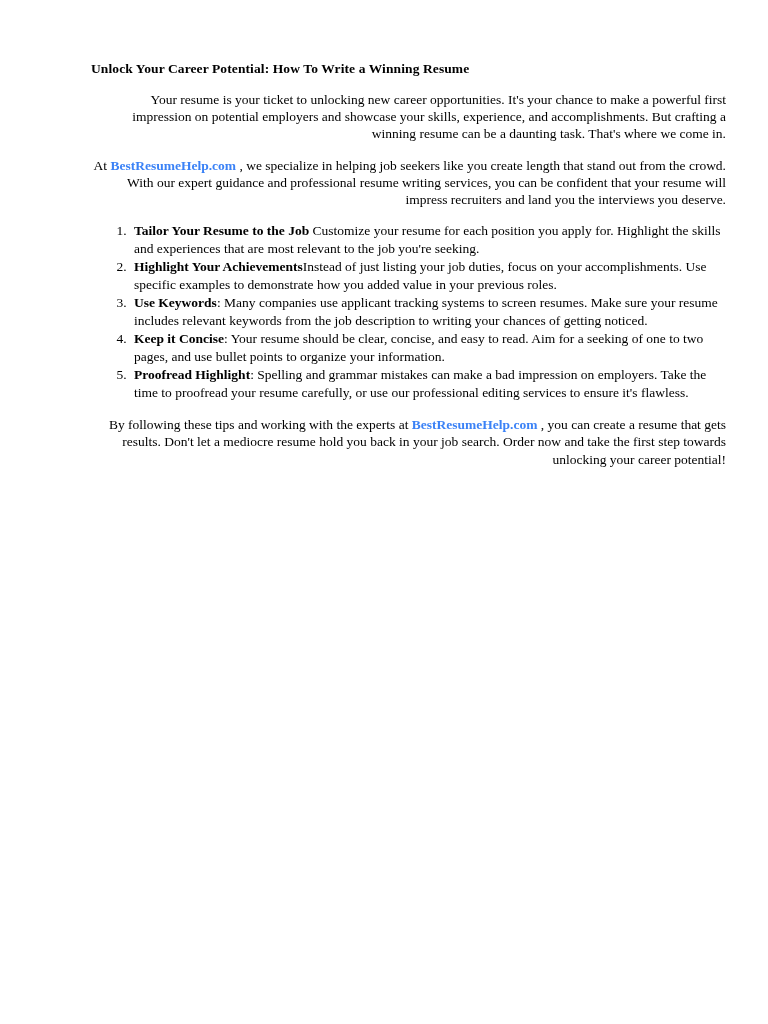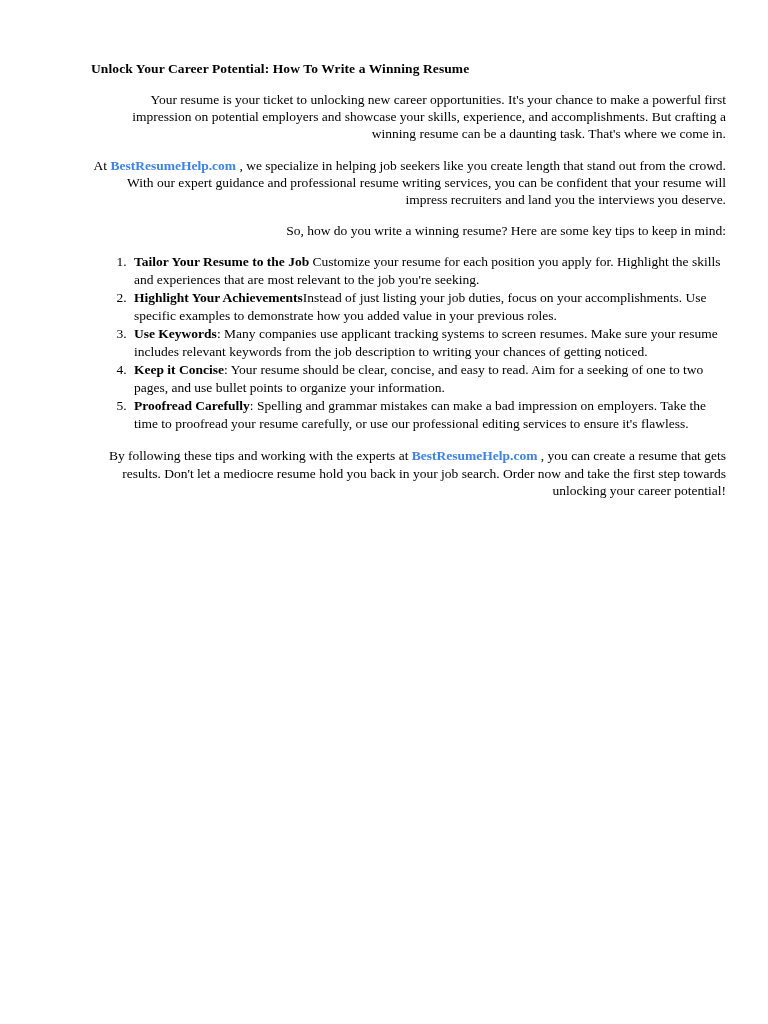--- a/index.html
+++ b/index.html
@@ -77,37 +77,36 @@
   <div class="content">
 
     <h1 class="doc-title">Unlock Your Career Potential: How To Write a Winning Resume</h1>
 
     <p class="para">Your resume is your ticket to unlocking new career opportunities. It's your chance to make a powerful first impression on potential employers and showcase your skills, experience, and accomplishments. But crafting a winning resume can be a daunting task. That's where we come in.</p>
 
     <p class="para">
       <span>At </span><a class="brand-link" href="#">BestResumeHelp.com</a><span> , we specialize in helping job seekers like you create length that stand out from the crowd. With our expert guidance and professional resume writing services, you can be confident that your resume will impress recruiters and land you the interviews you deserve.</span>
     </p>
 
-    <p class="para">So, how do you write a winning resume? Here are some key tips to keep in mind:</p>
 
     <ol class="tips">
       <li>
         <span class="lead">Tailor Your Resume to the Job</span><span class="nowrap-space"> </span><span>Customize your resume for each position you apply for. Highlight the skills and experiences that are most relevant to the job you're seeking.</span>
       </li>
       <li>
         <span class="lead">Highlight Your Achievements</span><span class="nowrap-space"></span><span>Instead of just listing your job duties, focus on your accomplishments. Use specific examples to demonstrate how you added value in your previous roles.</span>
       </li>
       <li>
         <span class="lead">Use Keywords</span><span class="nowrap-space">: </span><span>Many companies use applicant tracking systems to screen resumes. Make sure your resume includes relevant keywords from the job description to writing your chances of getting noticed.</span>
       </li>
       <li>
         <span class="lead">Keep it Concise</span><span class="nowrap-space">: </span><span>Your resume should be clear, concise, and easy to read. Aim for a seeking of one to two pages, and use bullet points to organize your information.</span>
       </li>
       <li>
-        <span class="lead">Proofread Carefully</span><span class="nowrap-space">: </span><span>Spelling and grammar mistakes can make a bad impression on employers. Take the time to proofread your resume carefully, or use our professional editing services to ensure it's flawless.</span>
+        <span class="lead">Proofread Highlight</span><span class="nowrap-space">: </span><span>Spelling and grammar mistakes can make a bad impression on employers. Take the time to proofread your resume carefully, or use our professional editing services to ensure it's flawless.</span>
       </li>
     </ol>
 
     <p class="para">
       <span>By following these tips and working with the experts at </span><a class="brand-link" href="#">BestResumeHelp.com</a><span> , you can create a resume that gets results. Don't let a mediocre resume hold you back in your job search. Order now and take the first step towards unlocking your career potential!</span>
     </p>
 
   </div>
 </div>
 

